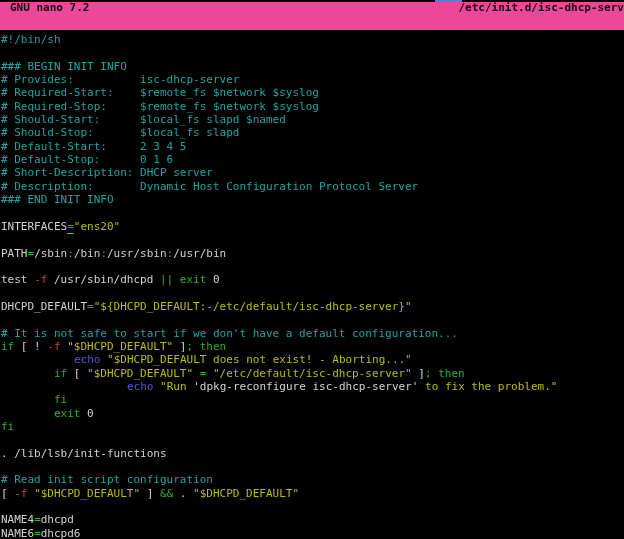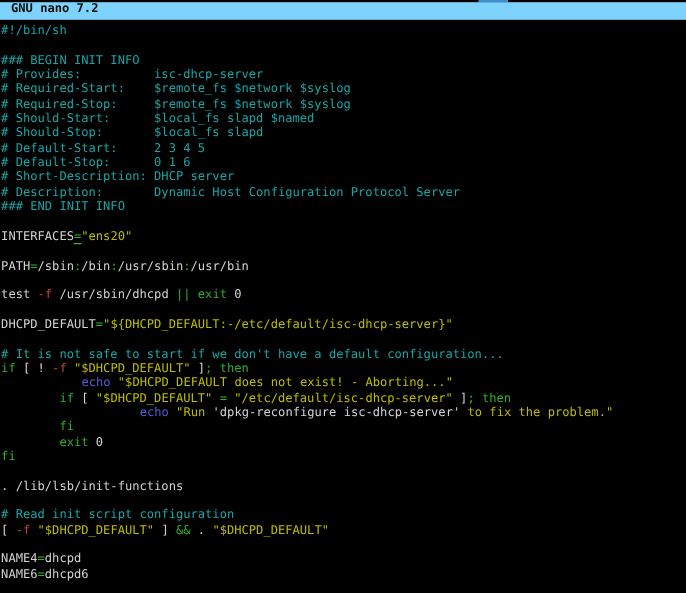--- a/index.html
+++ b/index.html
@@ -9,22 +9,22 @@
     width:624px; height:539px;
     background:#000;
     overflow:hidden;
     font-family:"DejaVu Sans Mono","Liberation Mono",monospace;
     font-size:11px;
   }
   .topstrip { position:relative; height:2px; background:#000; }
   .accent { position:absolute; top:0; left:435px; width:27px; height:2px; background:#3d8ed0; }
   .titlebar {
     position:relative;
-    height:16px; line-height:12px;
-    background:#7dd3fc; color:#0d0d0d;
+    height:28px; line-height:12px;
+    background:#ec4899; color:#0d0d0d;
     white-space:pre;
   }
   .titlebar .app { position:absolute; left:10px; top:0; font-weight:bold; }
   .titlebar .file { position:absolute; right:0; top:0; font-weight:bold; }
   .code {
     padding:3px 0 0 1px;
     white-space:pre;
   }
   .line { height:13.35px; line-height:13.35px; white-space:pre; }
   .c-w { color:#d2d2d2; }
@@ -37,15 +37,16 @@
 </style>
 </head>
 <body>
 
 <div class="screen">
   <div class="topstrip">
     <div class="accent"></div>
   </div>
   <div class="titlebar">
     <span class="app">GNU nano 7.2</span>
+    <span class="file">/etc/init.d/isc-dhcp-serv</span>
   </div>
   <div class="code"><div class="line"><span class="c-c">#!/bin/sh</span></div><div class="line"></div><div class="line"><span class="c-c">### BEGIN INIT INFO</span></div><div class="line"><span class="c-c"># Provides:          isc-dhcp-server</span></div><div class="line"><span class="c-c"># Required-Start:    $remote_fs $network $syslog</span></div><div class="line"><span class="c-c"># Required-Stop:     $remote_fs $network $syslog</span></div><div class="line"><span class="c-c"># Should-Start:      $local_fs slapd $named</span></div><div class="line"><span class="c-c"># Should-Stop:       $local_fs slapd</span></div><div class="line"><span class="c-c"># Default-Start:     2 3 4 5</span></div><div class="line"><span class="c-c"># Default-Stop:      0 1 6</span></div><div class="line"><span class="c-c"># Short-Description: DHCP server</span></div><div class="line"><span class="c-c"># Description:       Dynamic Host Configuration Protocol Server</span></div><div class="line"><span class="c-c">### END INIT INFO</span></div><div class="line"></div><div class="line"><span class="c-w">INTERFACES</span><span class="c-cur">=</span><span class="c-y">"ens20"</span></div><div class="line"></div><div class="line"><span class="c-w">PATH</span><span class="c-g">=</span><span class="c-w">/sbin</span><span class="c-g">:</span><span class="c-w">/bin</span><span class="c-g">:</span><span class="c-w">/usr/sbin</span><span class="c-g">:</span><span class="c-w">/usr/bin</span></div><div class="line"></div><div class="line"><span class="c-w">test </span><span class="c-r">-f</span><span class="c-w"> /usr/sbin/dhcpd </span><span class="c-g">|| </span><span class="c-g">exit</span><span class="c-w"> 0</span></div><div class="line"></div><div class="line"><span class="c-w">DHCPD_DEFAULT</span><span class="c-g">=</span><span class="c-y">"${DHCPD_DEFAULT:-/etc/default/isc-dhcp-server}"</span></div><div class="line"></div><div class="line"><span class="c-c"># It is not safe to start if we don't have a default configuration...</span></div><div class="line"><span class="c-g">if</span><span class="c-w"> [ ! </span><span class="c-r">-f</span><span class="c-w"> </span><span class="c-y">"$DHCPD_DEFAULT"</span><span class="c-w"> ]</span><span class="c-g">;</span><span class="c-w"> </span><span class="c-g">then</span></div><div class="line"><span class="c-w">        </span><span class="c-b">echo</span><span class="c-w"> </span><span class="c-y">"$DHCPD_DEFAULT does not exist! - Aborting..."</span></div><div class="line"><span class="c-w">        </span><span class="c-g">if</span><span class="c-w"> [ </span><span class="c-y">"$DHCPD_DEFAULT"</span><span class="c-w"> </span><span class="c-g">=</span><span class="c-w"> </span><span class="c-y">"/etc/default/isc-dhcp-server"</span><span class="c-w"> ]</span><span class="c-g">;</span><span class="c-w"> </span><span class="c-g">then</span></div><div class="line"><span class="c-w">                </span><span class="c-b">echo</span><span class="c-w"> </span><span class="c-y">"Run </span><span class="c-w">'dpkg-reconfigure isc-dhcp-server'</span><span class="c-y"> to fix the problem."</span></div><div class="line"><span class="c-w">        </span><span class="c-g">fi</span></div><div class="line"><span class="c-w">        </span><span class="c-g">exit</span><span class="c-w"> 0</span></div><div class="line"><span class="c-g">fi</span></div><div class="line"></div><div class="line"><span class="c-w">. /lib/lsb/init-functions</span></div><div class="line"></div><div class="line"><span class="c-c"># Read init script configuration</span></div><div class="line"><span class="c-w">[ </span><span class="c-r">-f</span><span class="c-w"> </span><span class="c-y">"$DHCPD_DEFAULT"</span><span class="c-w"> ] </span><span class="c-g">&amp;&amp;</span><span class="c-w"> . </span><span class="c-y">"$DHCPD_DEFAULT"</span></div><div class="line"></div><div class="line"><span class="c-w">NAME4</span><span class="c-g">=</span><span class="c-w">dhcpd</span></div><div class="line"><span class="c-w">NAME6</span><span class="c-g">=</span><span class="c-w">dhcpd6</span></div><div class="line"></div><div class="line"><span class="c-w">DESC4</span><span class="c-g">=</span><span class="c-y">"ISC DHCPv4 server"</span></div></div>
 </div>
 
 </body></html>

